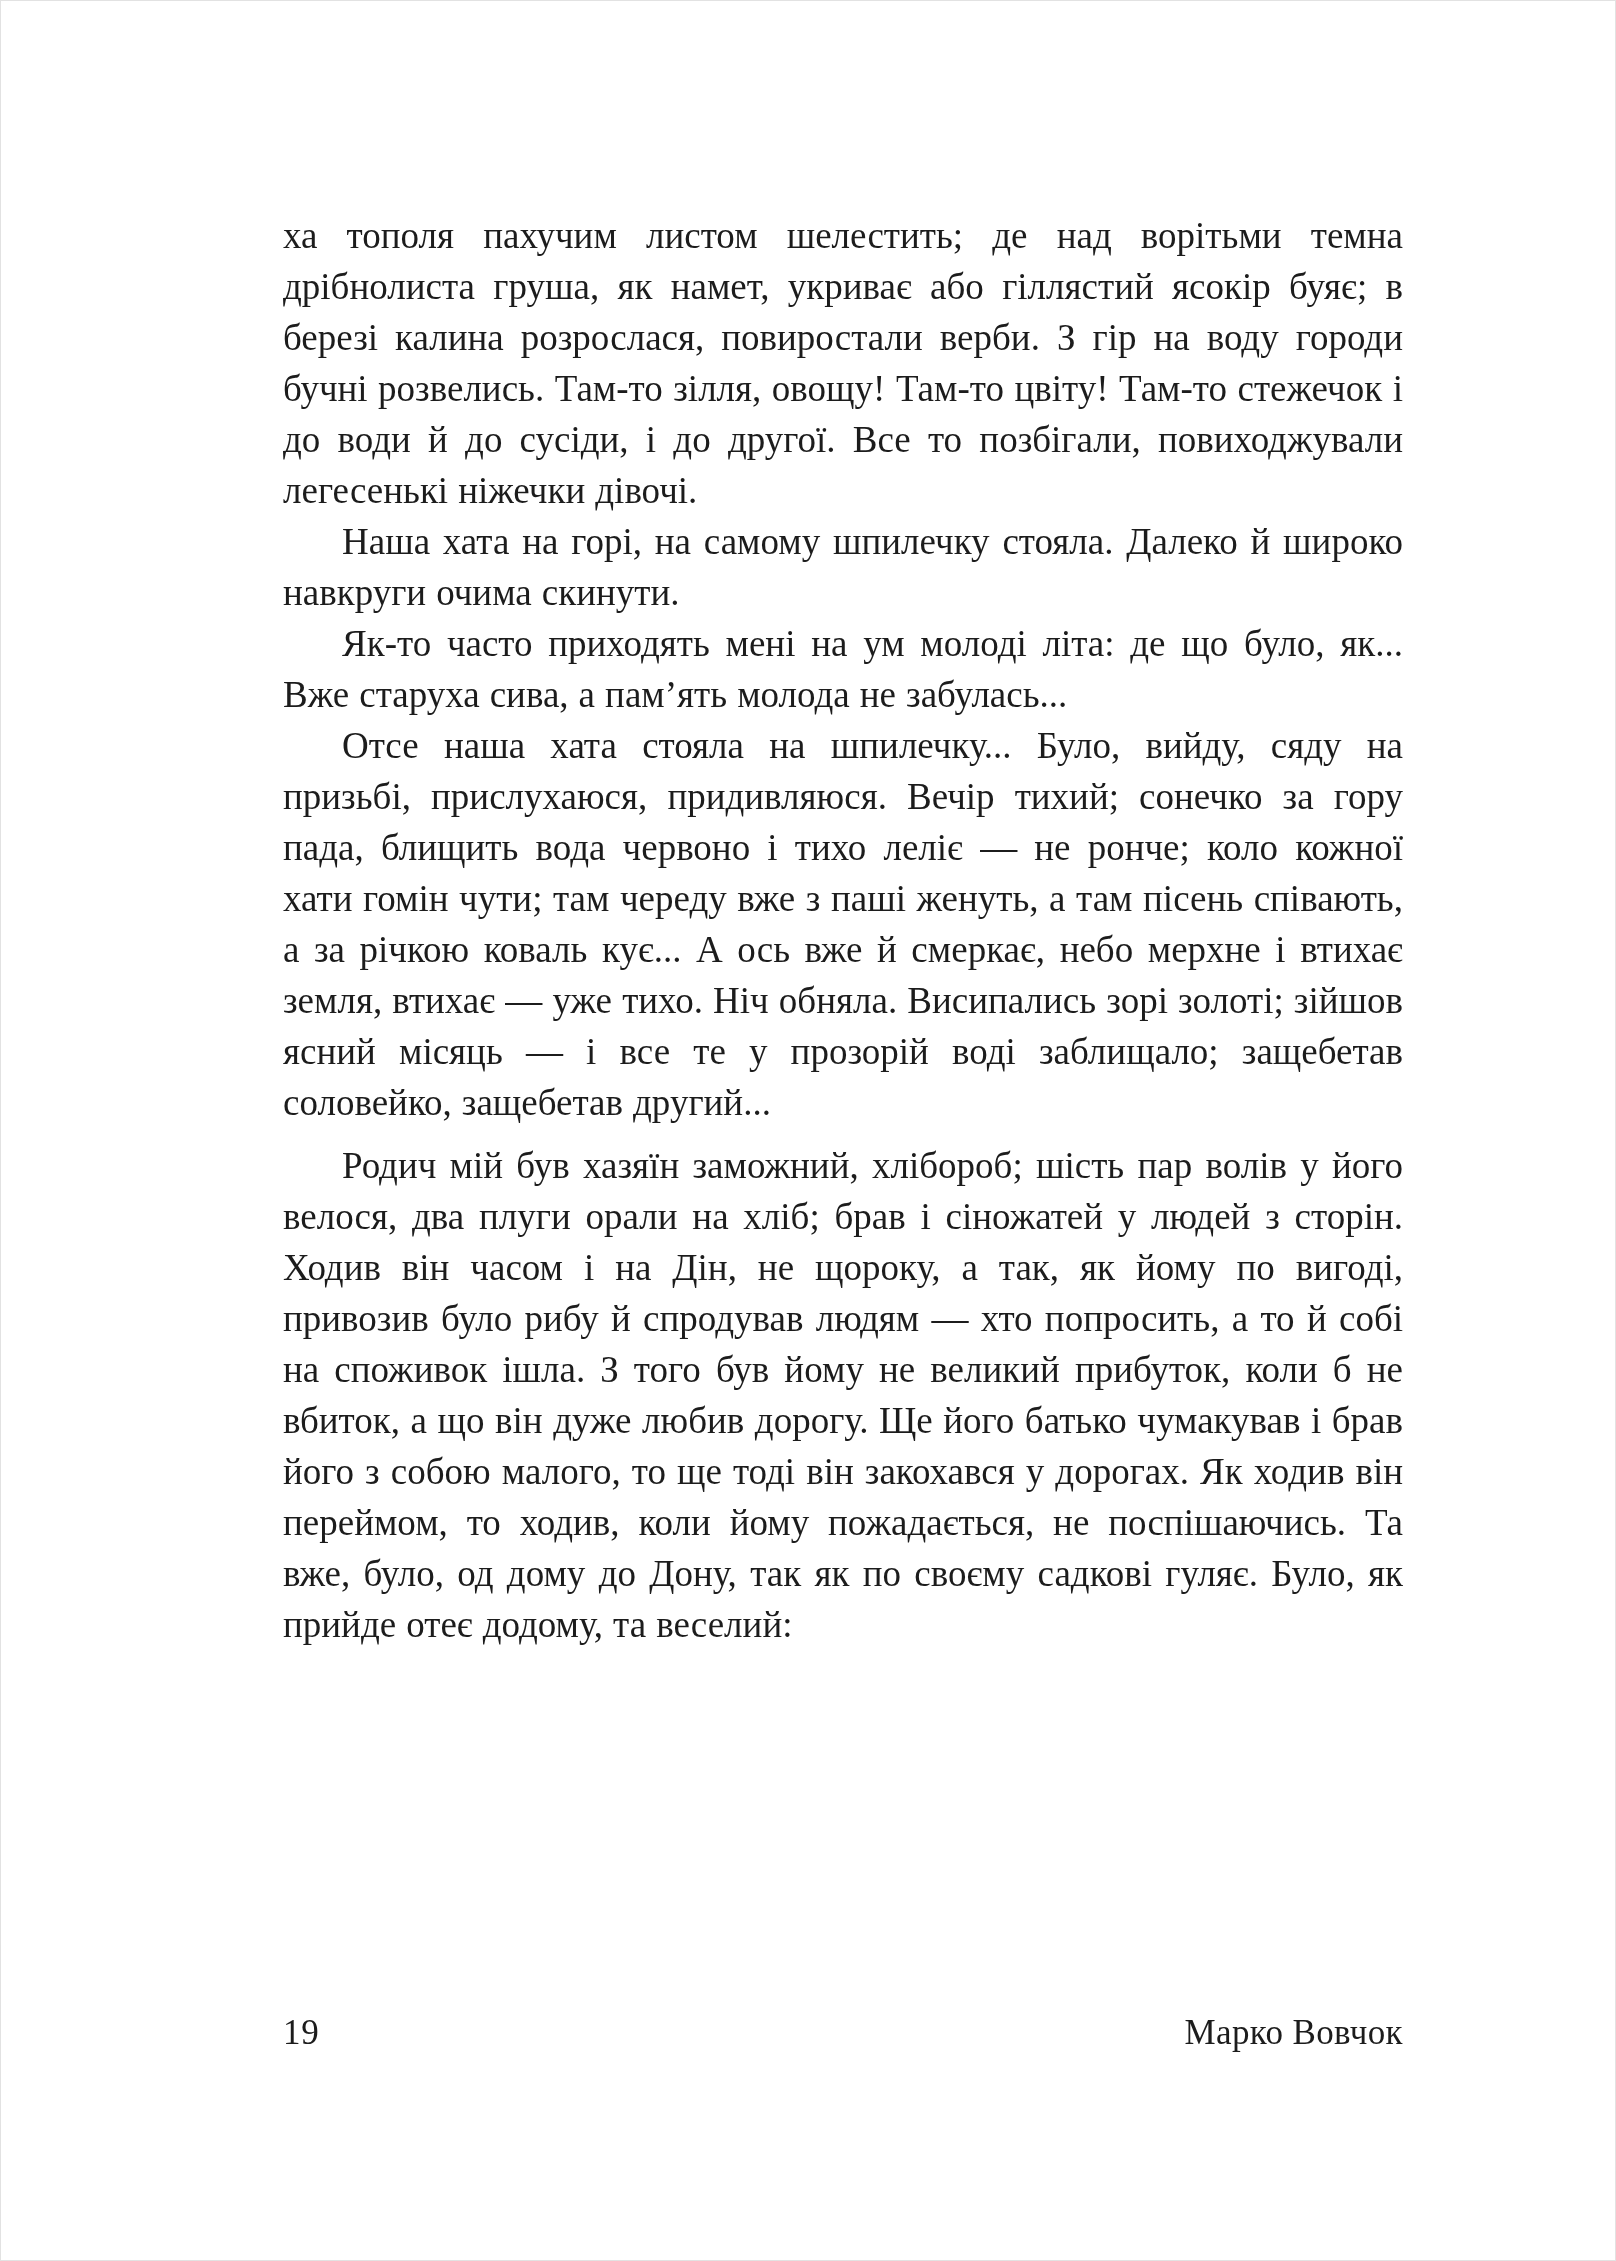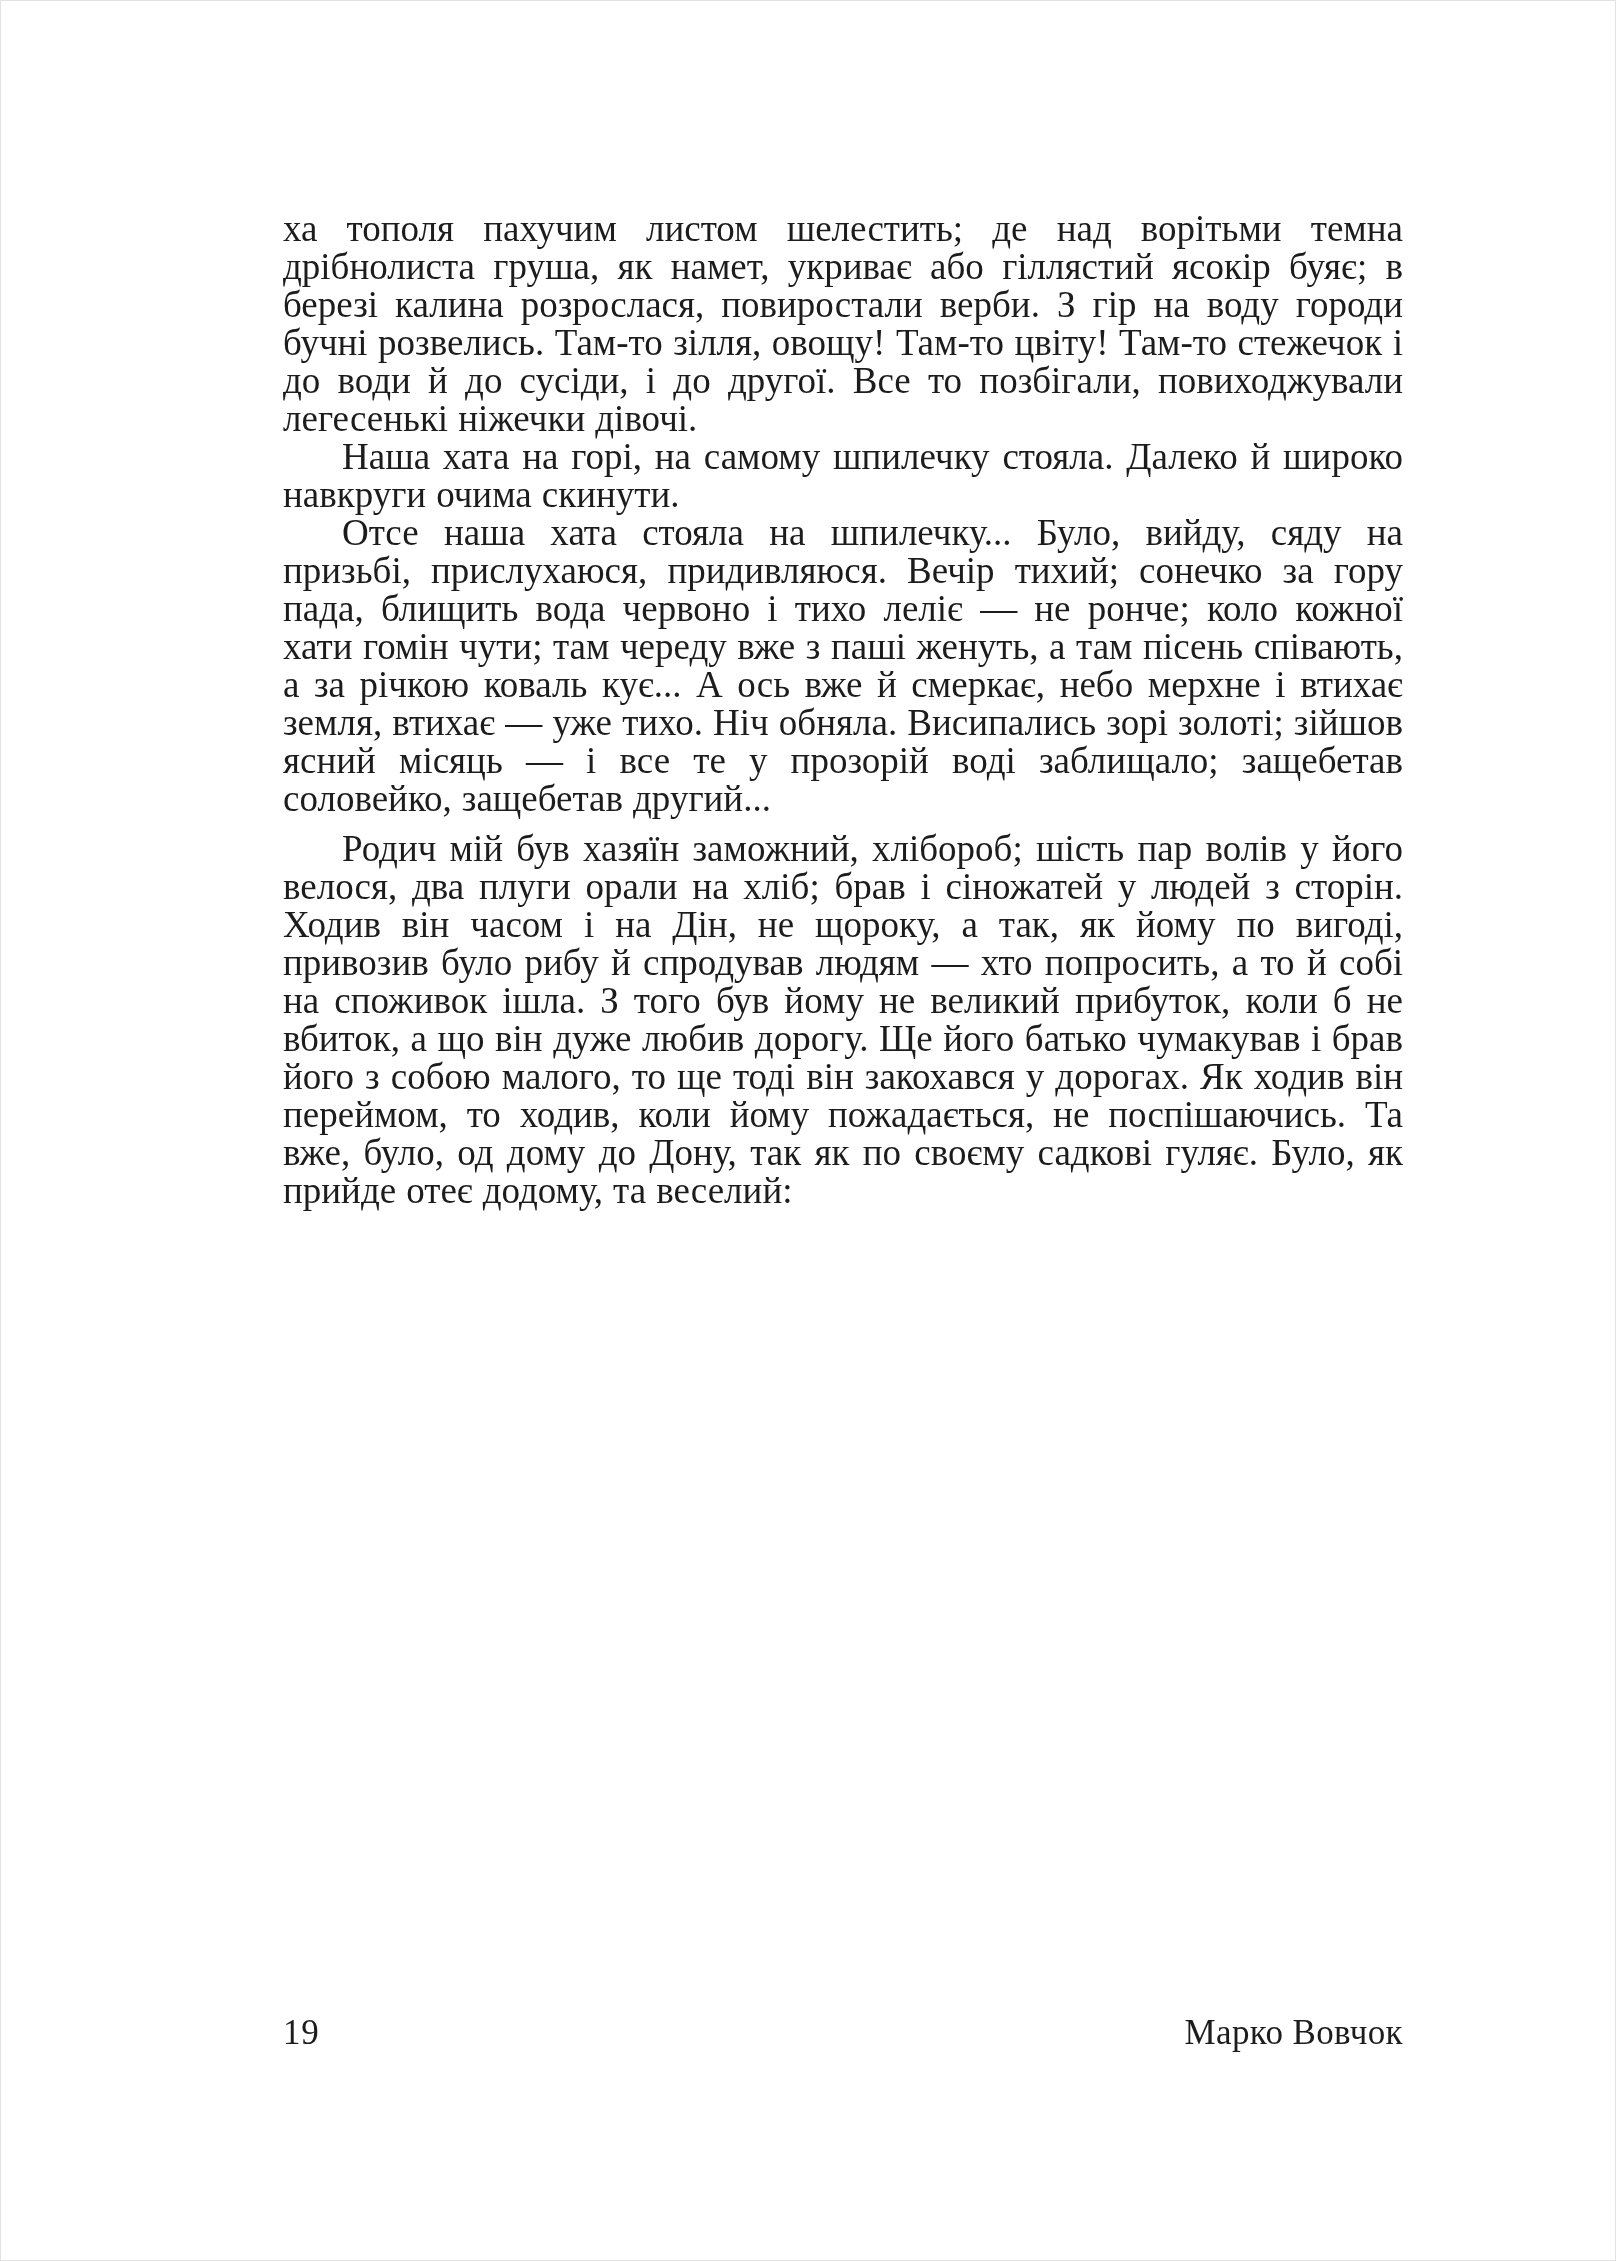--- a/index.html
+++ b/index.html
@@ -21,21 +21,21 @@
   }
   .text-block {
     position: absolute;
     left: 282px;
     top: 209px;
     width: 1120px;
   }
   .para {
     margin: 0;
     font-size: 37px;
-    line-height: 38px;
+    line-height: 51px;
     text-align: justify;
     text-indent: 59px;
     word-spacing: 0.8px;
   }
   .para.no-indent {
     text-indent: 0;
   }
   .para.space-before {
     margin-top: 11.8px;
   }
@@ -59,20 +59,21 @@
   }
 </style>
 </head>
 <body>
 
 <div class="page">
 
   <main class="text-block">
     <p class="para no-indent">ха тополя пахучим листом шелестить; де над ворітьми темна дрібнолиста груша, як намет, укриває або гіллястий ясокір буяє; в березі калина розрослася, повиростали верби. З гір на воду городи бучні розвелись. Там-то зілля, овощу! Там-то цвіту! Там-то стежечок і до води й до сусіди, і до другої. Все то позбігали, повиходжували легесенькі ніжечки дівочі.</p>
     <p class="para">Наша хата на горі, на самому шпилечку стояла. Далеко й широко навкруги очима скинути.</p>
+    <p class="para">Як-то часто приходять мені на ум молоді літа: де що було, як... Вже старуха сива, а пам’ять молода не забулась...</p>
     <p class="para">Отсе наша хата стояла на шпилечку... Було, вийду, сяду на призьбі, прислухаюся, придивляюся. Вечір тихий; сонечко за гору пада, блищить вода червоно і тихо леліє — не ронче; коло кожної хати гомін чути; там череду вже з паші женуть, а там пісень співають, а за річкою коваль кує... А ось вже й смеркає, небо мерхне і втихає земля, втихає — уже тихо. Ніч обняла. Висипались зорі золоті; зійшов ясний місяць — і все те у прозорій воді заблищало; защебетав соловейко, защебетав другий...</p>
     <p class="para space-before">Родич мій був хазяїн заможний, хлібороб; шість пар волів у його велося, два плуги орали на хліб; брав і сіножатей у людей з сторін. Ходив він часом і на Дін, не щороку, а так, як йому по вигоді, привозив було рибу й спродував людям — хто попросить, а то й собі на споживок ішла. З того був йому не великий прибуток, коли б не вбиток, а що він дуже любив дорогу. Ще його батько чумакував і брав його з собою малого, то ще тоді він закохався у дорогах. Як ходив він переймом, то ходив, коли йому пожадається, не поспішаючись. Та вже, було, од дому до Дону, так як по своєму садкові гуляє. Було, як прийде отеє додому, та веселий:</p>
   </main>
 
   <footer class="footer">
     <span class="page-number">19</span>
     <span class="author">Марко Вовчок</span>
   </footer>
 
 </div>

